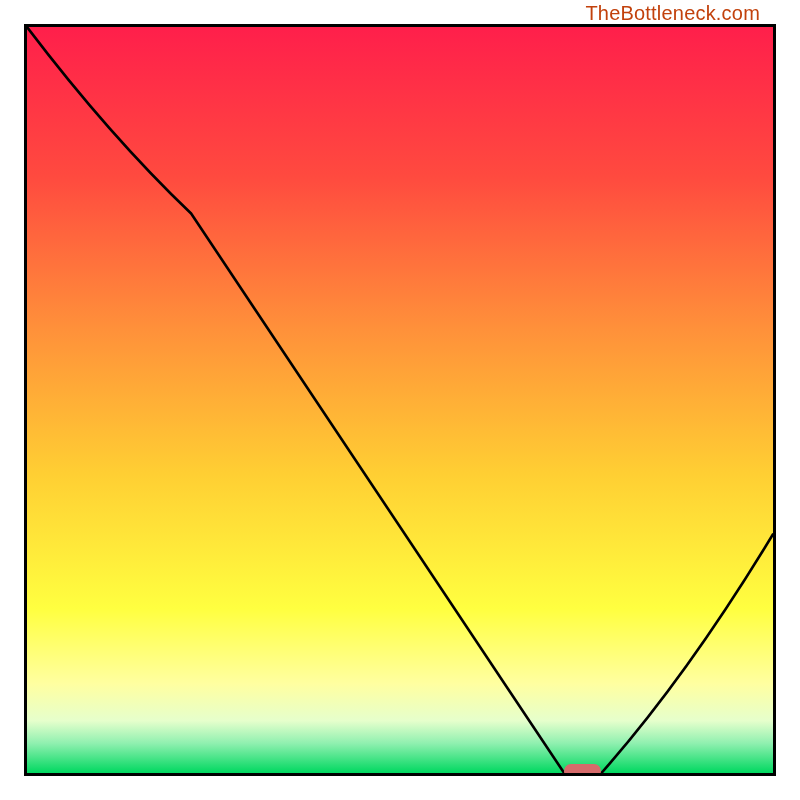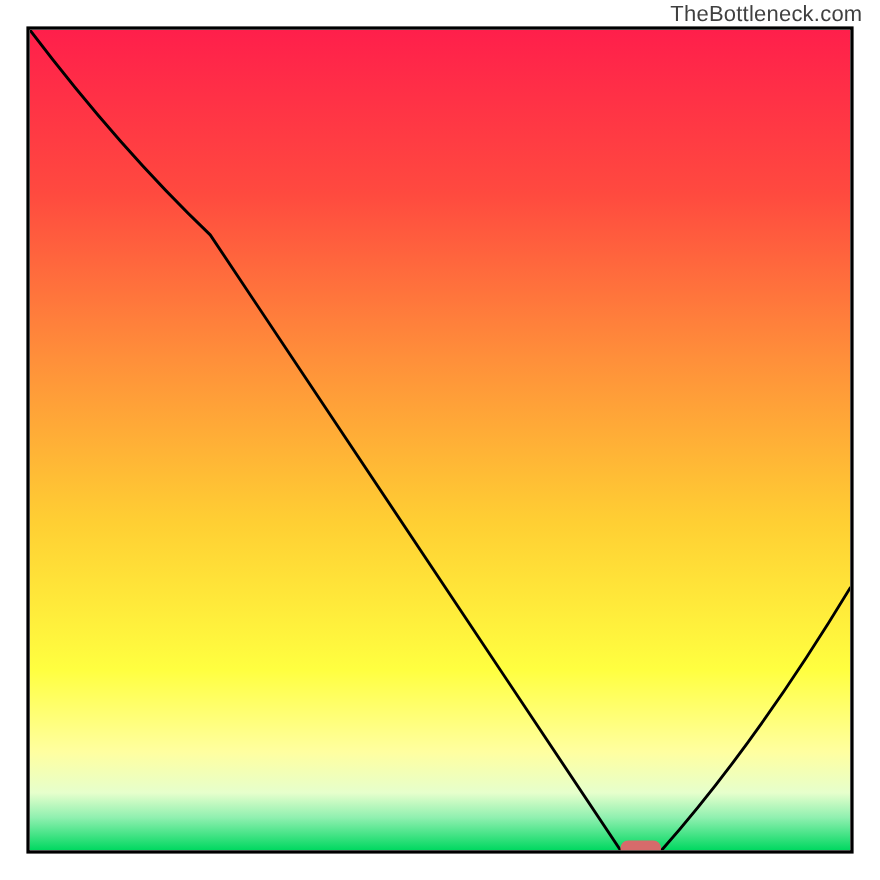--- a/index.html
+++ b/index.html
@@ -21,24 +21,24 @@
     overflow: hidden;
   }
   .gradient {
     position: absolute;
     left: 0; top: 0;
     width: 100%; height: 100%;
   }
   .watermark {
     position: absolute;
     top: 2px;
-    right: 16px;
+    right: 40px;
     font-size: 20px;
     font-weight: 500;
-    color: #404040;
+    color: #c2410c;
     letter-spacing: 0.2px;
   }
   svg.curve {
     position: absolute;
     left: 0; top: 0;
     width: 100%; height: 100%;
   }
   .marker {
     position: absolute;
     background: #d66b6b;

